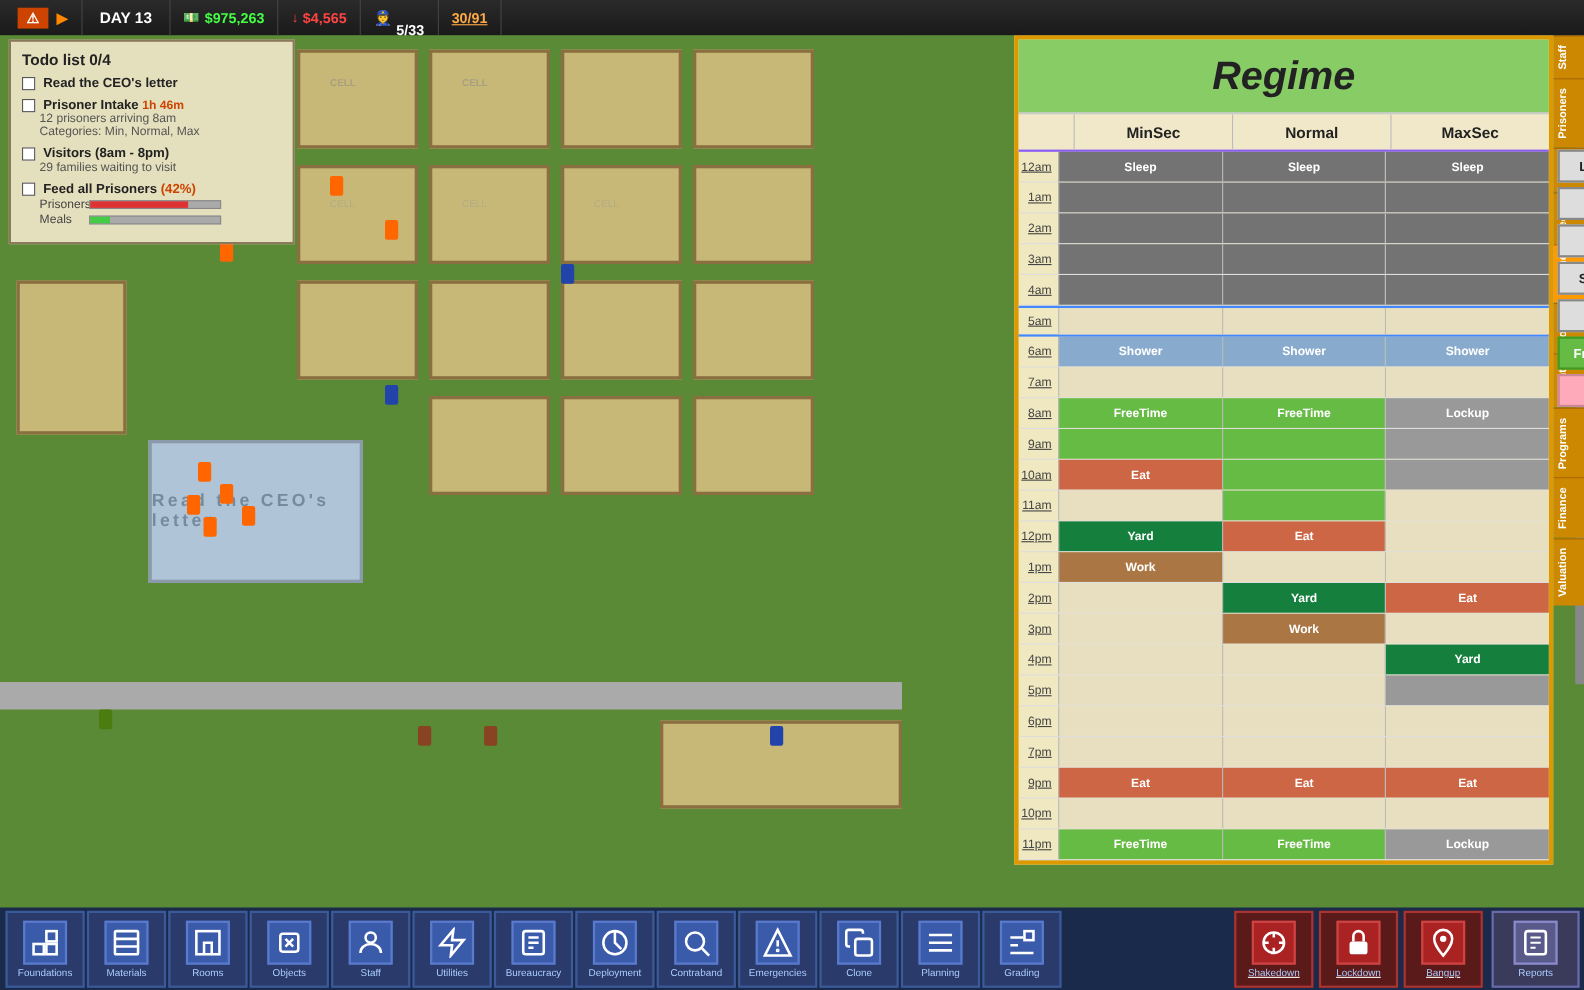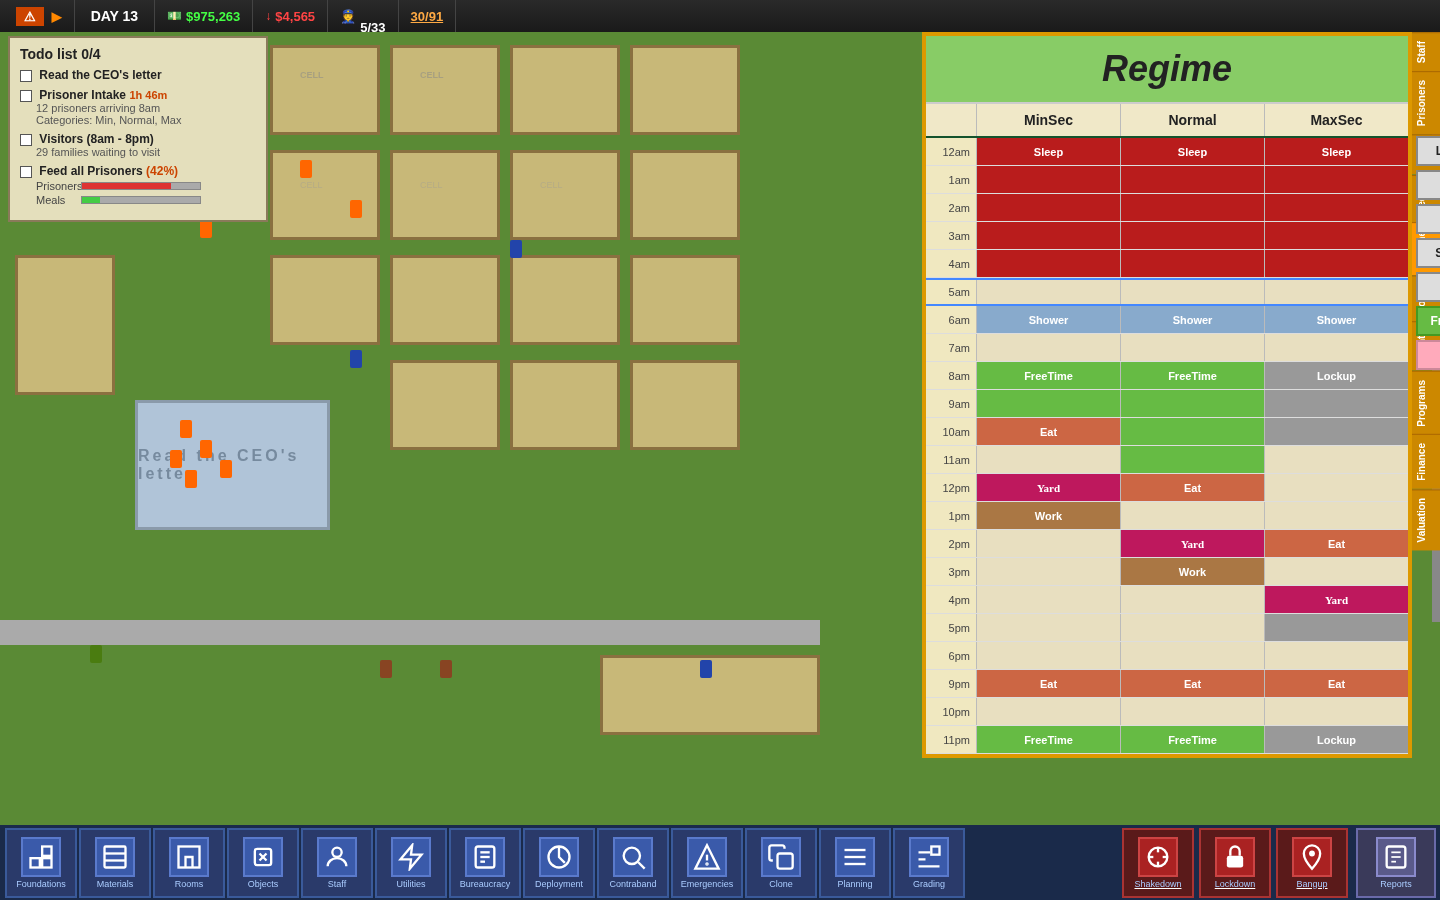--- a/index.html
+++ b/index.html
@@ -209,21 +209,21 @@
 
     .regime-title {
       font-size: 36px;
       font-weight: 900;
       color: #222;
       font-style: italic;
     }
 
     .regime-columns-header {
       display: flex;
-      border-bottom: 2px solid #14532d;
+      border-bottom: 2px solid #8b5cf6;
       background: #f0e8c8;
     }
 
     .regime-time-col {
       width: 50px;
       flex-shrink: 0;
     }
 
     .regime-col-header {
       flex: 1;
@@ -240,44 +240,45 @@
     }
 
     .regime-row {
       display: flex;
       height: 28px;
       border-bottom: 1px solid #ddd;
       align-items: center;
     }
 
     .regime-time-label {
-      width: 50px;
+      width: 36px;
       flex-shrink: 0;
       font-size: 11px;
       color: #444;
       text-align: right;
       padding-right: 6px;
+      text-decoration: underline;
     }
 
     .regime-cell {
       flex: 1;
       height: 100%;
       display: flex;
       align-items: center;
       justify-content: center;
       font-size: 11px;
       font-weight: bold;
       border-left: 1px solid #bbb;
     }
 
-    .cell-sleep { background: #b91c1c; color: #fff; }
+    .cell-sleep { background: #737373; color: #fff; }
     .cell-shower { background: #88aacc; color: #fff; }
     .cell-freetime { background: #66bb44; color: #fff; }
     .cell-eat { background: #cc6644; color: #fff; }
-    .cell-yard { background: #be185d; color: #fff; font-family: Liberation Serif, serif; }
+    .cell-yard { background: #15803d; color: #fff; }
     .cell-work { background: #aa7744; color: #fff; }
     .cell-lockup { background: #999999; color: #fff; }
     .cell-empty { background: #e8dfc0; }
 
     
     #bottom-toolbar {
       position: absolute;
       bottom: 0;
       left: 0;
       width: 1440px;
@@ -636,20 +637,27 @@
 
   </div>
       <div class="regime-row">
     <div class="regime-time-label">6pm</div>
     <div class="regime-cell cell-empty"></div>
     <div class="regime-cell cell-empty"></div>
     <div class="regime-cell cell-empty"></div>
 
   </div>
       <div class="regime-row">
+    <div class="regime-time-label">7pm</div>
+    <div class="regime-cell cell-empty"></div>
+    <div class="regime-cell cell-empty"></div>
+    <div class="regime-cell cell-empty"></div>
+
+  </div>
+      <div class="regime-row">
     <div class="regime-time-label">9pm</div>
     <div class="regime-cell cell-eat">Eat</div>
     <div class="regime-cell cell-eat">Eat</div>
     <div class="regime-cell cell-eat">Eat</div>
 
   </div>
       <div class="regime-row">
     <div class="regime-time-label">10pm</div>
     <div class="regime-cell cell-empty"></div>
     <div class="regime-cell cell-empty"></div>

